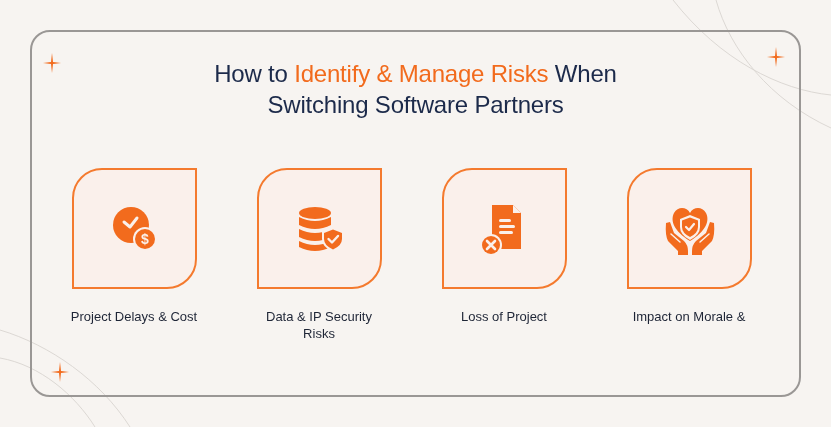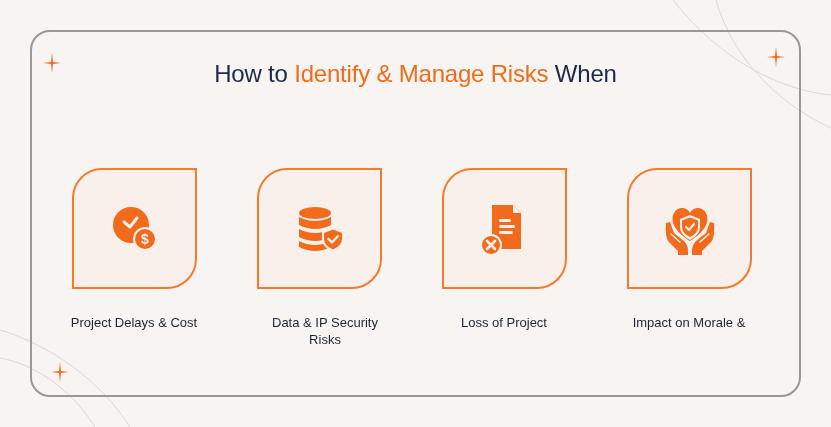--- a/index.html
+++ b/index.html
@@ -41,21 +41,20 @@
   }
   .card svg { width: 56px; height: 56px; }
   .label {
     position: absolute;
     top: 308px;
     width: 180px;
     text-align: center;
     font-size: 13px;
     line-height: 17px;
     color: #1e2536;
-    margin-top: 6px;
   }
 </style>
 </head>
 <body>
 
 <svg class="bg-arcs" viewBox="0 0 831 427">
   <path d="M673 0 C 720 60, 780 90, 831 95" fill="none" stroke="#dcd8d4" stroke-width="1"></path>
   <path d="M716 0 C 730 50, 770 100, 831 128" fill="none" stroke="#dcd8d4" stroke-width="1"></path>
   <path d="M0 330 C 50 345, 100 380, 130 427" fill="none" stroke="#dcd8d4" stroke-width="1"></path>
   <path d="M0 358 C 40 365, 75 395, 95 427" fill="none" stroke="#dcd8d4" stroke-width="1"></path>
@@ -70,20 +69,21 @@
   <path d="M9 0 L10 9 L18 10 L10 11 L9 20 L8 11 L0 10 L8 9 Z" fill="#f26b1d"></path>
 </svg>
 <svg class="sparkle" style="left:51px; top:362px;" viewBox="0 0 18 20">
   <path d="M9 0 L10 9 L18 10 L10 11 L9 20 L8 11 L0 10 L8 9 Z" fill="#f26b1d"></path>
 </svg>
 
 <div class="title">
   <div>
     <span>How to </span><span class="accent">Identify &amp; Manage Risks</span><span> When</span>
   </div>
+  <div>Switching Software Partners</div>
 </div>
 
 <div class="card" style="left:72px;">
   <svg viewBox="0 0 56 56">
     <circle cx="24" cy="24" r="18" fill="#f26b1d"></circle>
     <path d="M17 21 L23 26 L30 17" fill="none" stroke="#faf0eb" stroke-width="3" stroke-linecap="round" stroke-linejoin="round"></path>
     <circle cx="38" cy="38" r="12" fill="#faf0eb"></circle>
     <circle cx="38" cy="38" r="10" fill="#f26b1d"></circle>
     <text x="38" y="43" text-anchor="middle" font-size="14" font-weight="bold" fill="#faf0eb" font-family="Liberation Sans, sans-serif">$</text>
   </svg>
@@ -96,21 +96,21 @@
   <svg viewBox="0 0 56 56">
     <ellipse cx="23" cy="12" rx="16" ry="6" fill="#f26b1d"></ellipse>
     <path d="M7 16 Q23 24 39 16 L39 24 Q23 32 7 24 Z" fill="#f26b1d"></path>
     <path d="M7 28 Q23 36 39 28 L39 36 Q23 44 7 36 Z" fill="#f26b1d"></path>
     <path d="M7 40 Q23 48 39 40 L39 46 Q23 54 7 46 Z" fill="#f26b1d"></path>
     <path d="M41 26 L52 30 L52 38 Q52 46 41 51 Q30 46 30 38 L30 30 Z" fill="#faf0eb"></path>
     <path d="M41 28.5 L50 32 L50 38 Q50 44.5 41 48.5 Q32 44.5 32 38 L32 32 Z" fill="#f26b1d"></path>
     <path d="M36.5 38 L40 41.5 L46 35" fill="none" stroke="#faf0eb" stroke-width="2.4" stroke-linecap="round" stroke-linejoin="round"></path>
   </svg>
 </div>
-<div class="label" style="left:235px;">
+<div class="label" style="left:229px;">
   <div>Data &amp; IP Security</div>
   <div>Risks</div>
 </div>
 
 <div class="card" style="left:442px;">
   <svg viewBox="0 0 56 56">
     <path d="M15 4 L36 4 L44 12 L44 48 L15 48 Z" fill="#f26b1d"></path>
     <path d="M36 4 L36 12 L44 12 Z" fill="#faf0eb"></path>
     <rect x="22" y="18" width="12" height="3" rx="1.5" fill="#faf0eb"></rect>
     <rect x="22" y="24" width="16" height="3" rx="1.5" fill="#faf0eb"></rect>

